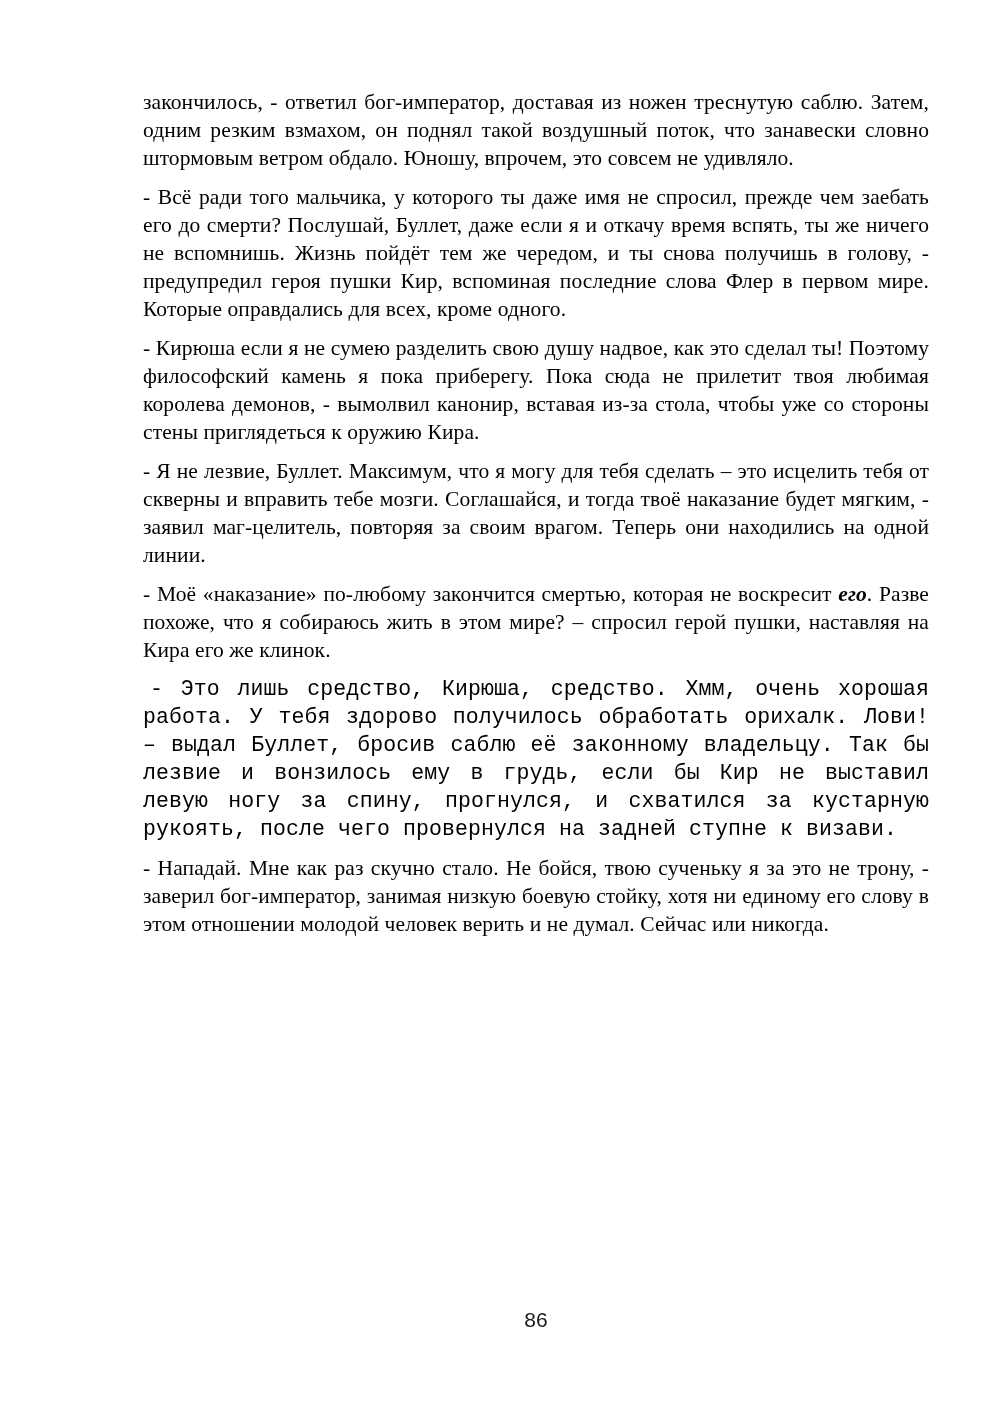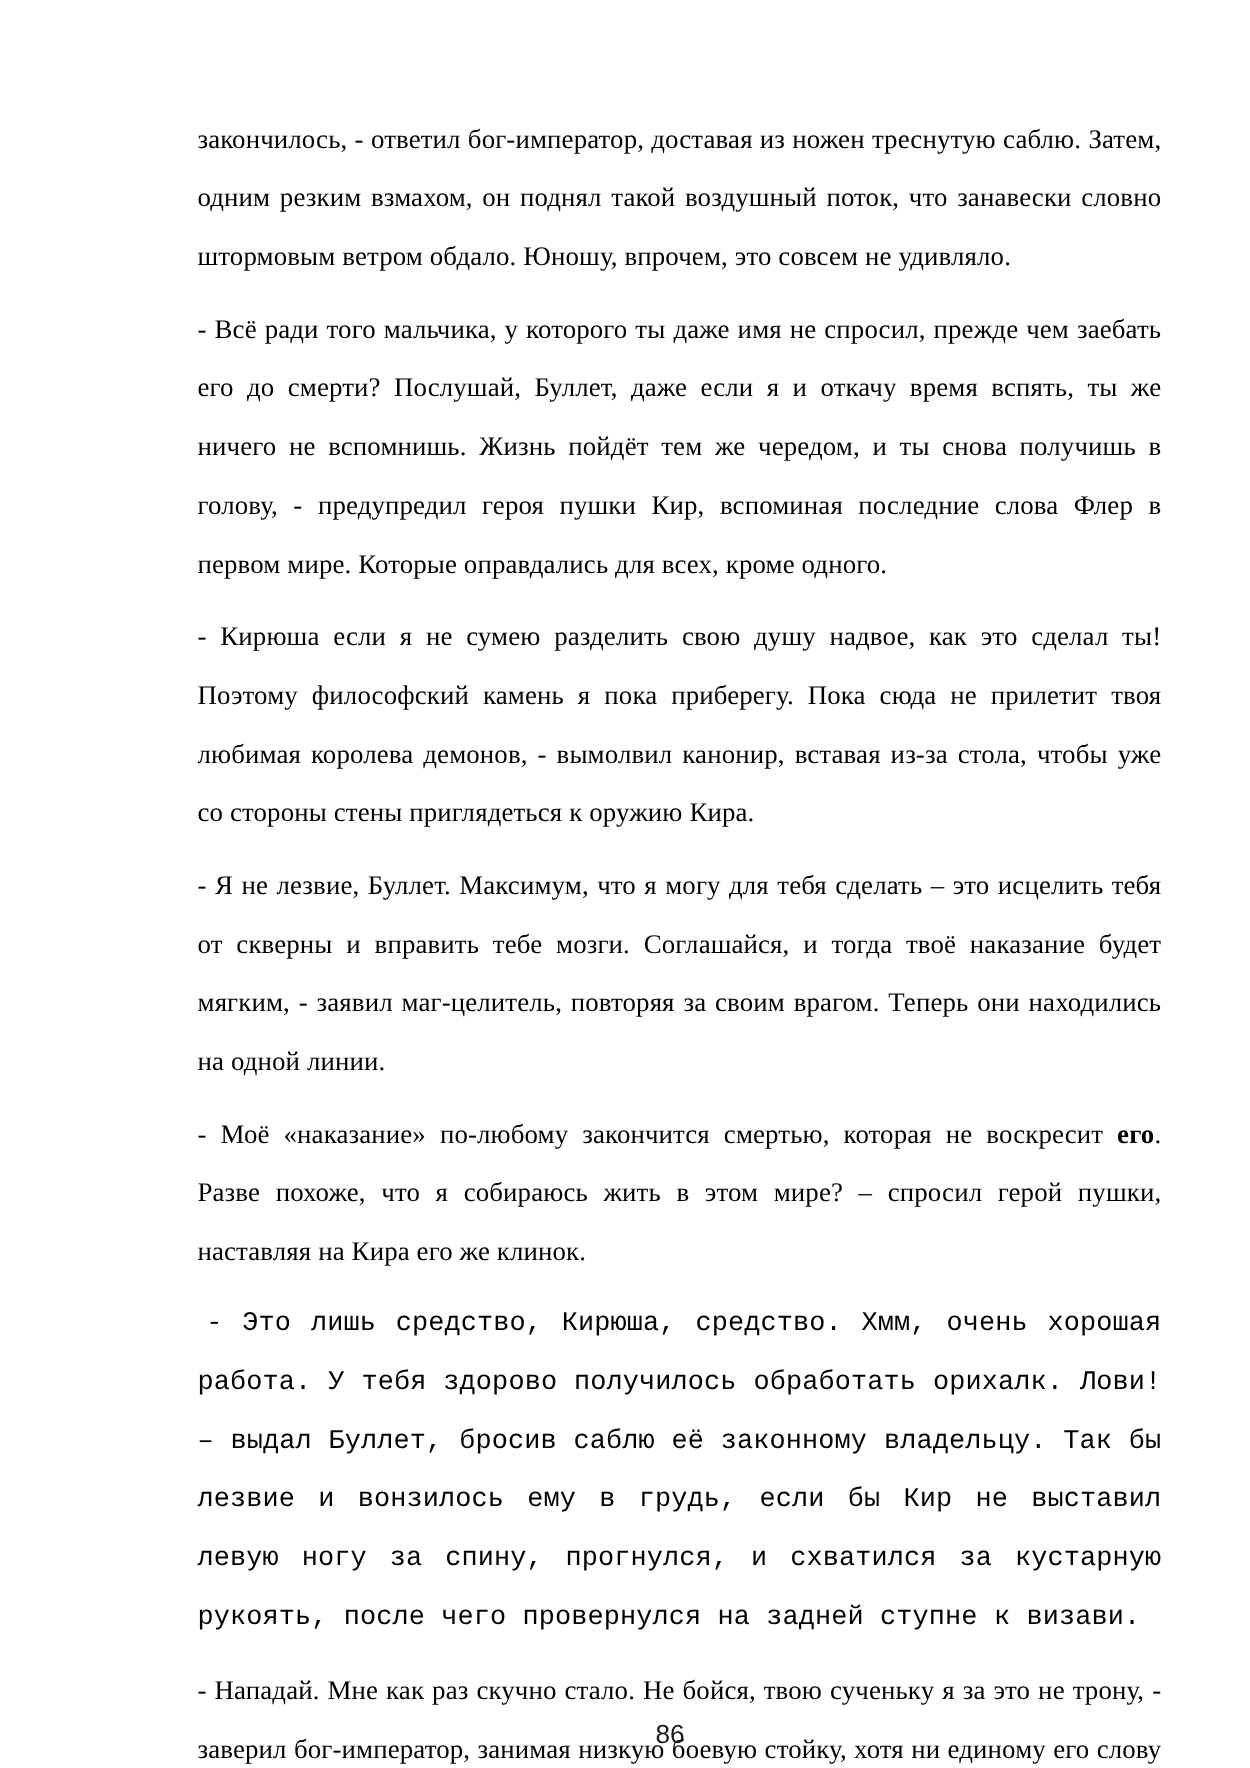--- a/index.html
+++ b/index.html
@@ -15,37 +15,38 @@
     overflow: hidden;
     color: #000000;
   }
   .text-column {
     position: absolute;
     left: 143px;
     top: 88px;
     width: 786px;
   }
   .para {
-    margin: 0 0 11px 15px;
+    margin: 0 0 11px 0;
     font-family: "Liberation Serif", "DejaVu Serif", serif;
     font-size: 21.5px;
-    line-height: 47px;
+    line-height: 28px;
     text-align: justify;
     letter-spacing: 0.1px;
   }
   .para.indent {
     text-indent: 7px;
     font-family: Liberation Mono, monospace;
   }
   .bi {
     font-weight: bold;
+    font-style: italic;
   }
   .page-number {
     position: absolute;
-    top: 1376px;
+    top: 1308px;
     left: 143px;
     width: 786px;
     text-align: center;
     font-family: "Liberation Sans", "DejaVu Sans", sans-serif;
     font-size: 21px;
     color: #1a1a1a;
   }
 </style>
 </head>
 <body>

